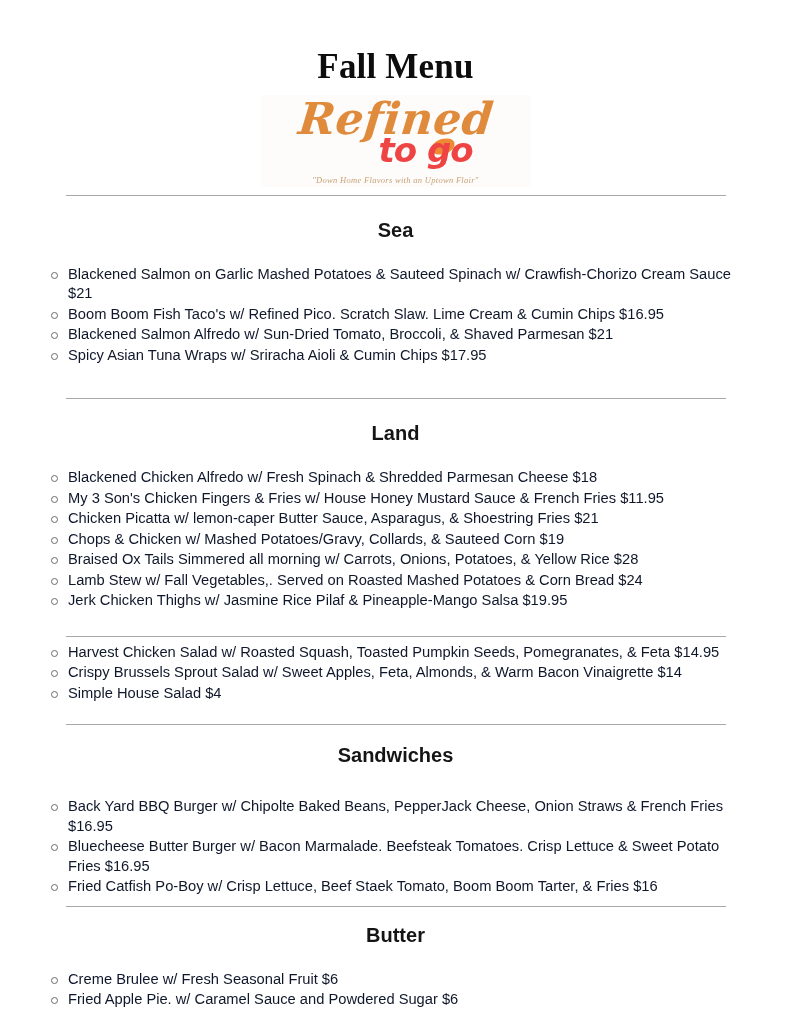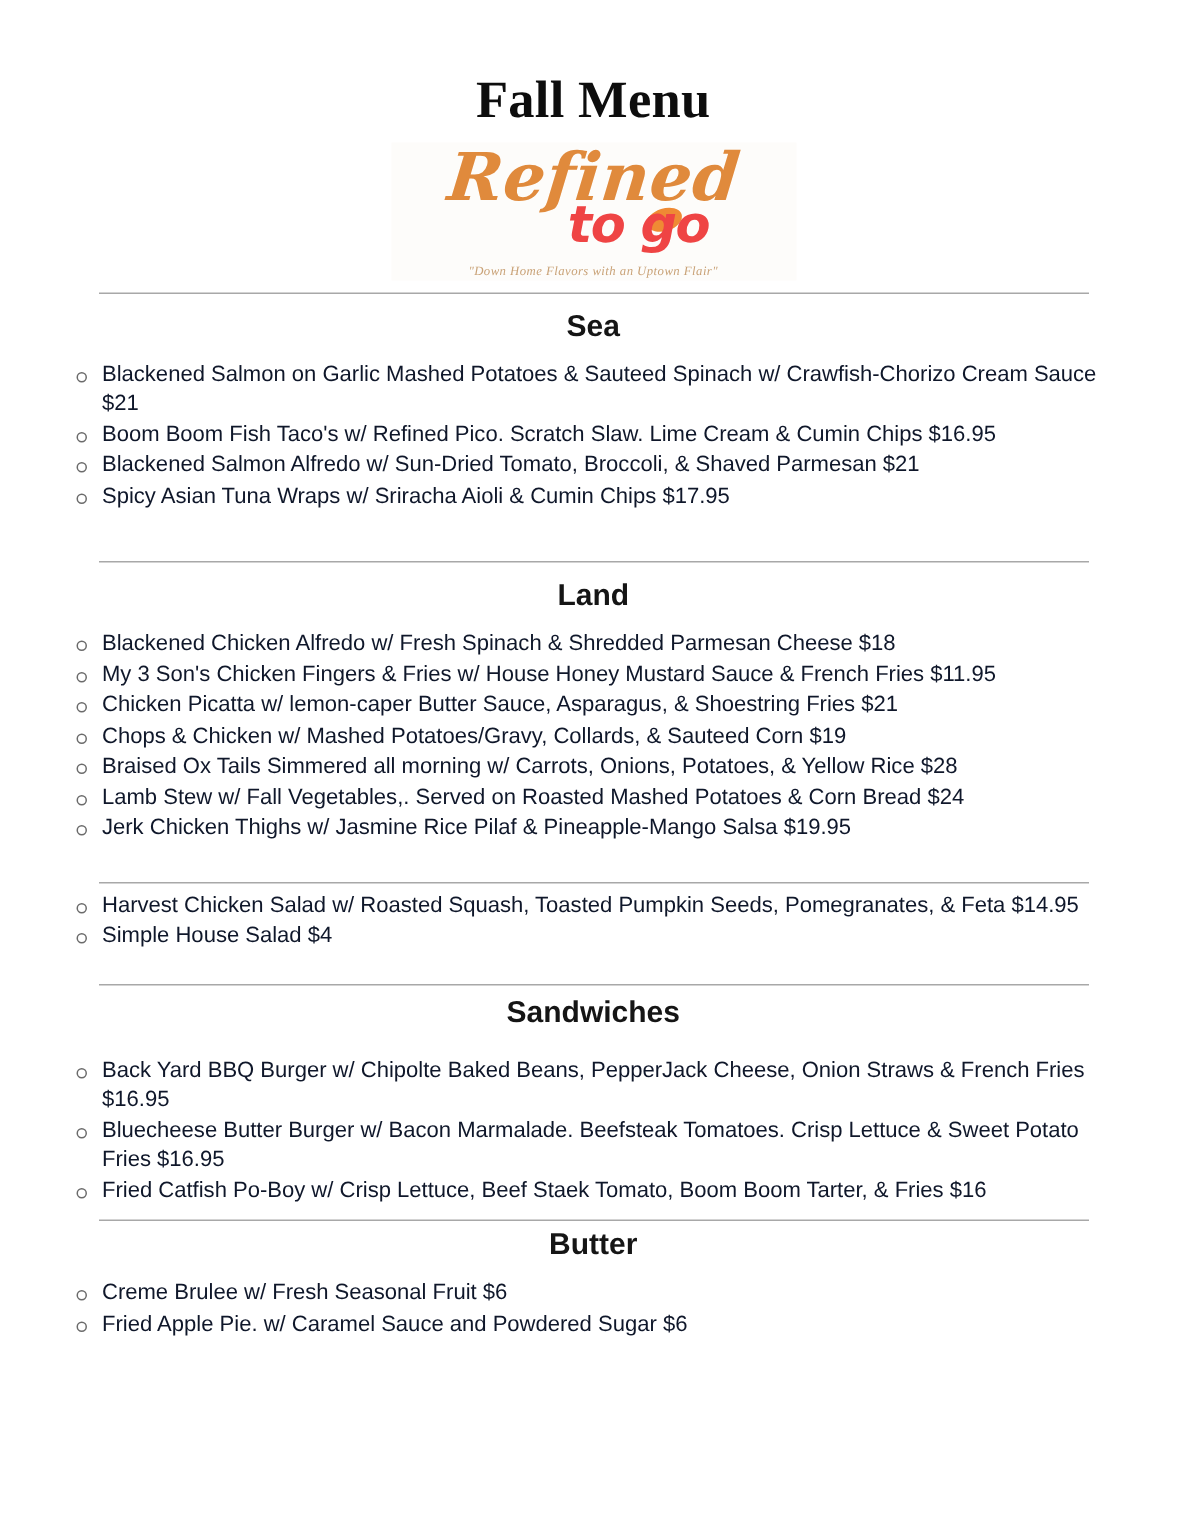--- a/index.html
+++ b/index.html
@@ -102,21 +102,21 @@
     width: 660px;
   }
 
   
   .section-title {
     text-align: center;
     font-family: "Liberation Sans", sans-serif;
     font-weight: bold;
     font-size: 20px;
     color: #151515;
-    margin: 0;
+    margin: 12px;
     line-height: 1.25;
   }
 
   ul.items {
     list-style: none;
     margin: 0;
     padding: 0 55px 0 68px;
   }
   ul.items li {
     position: relative;
@@ -184,20 +184,21 @@
     <li>Lamb Stew w/ Fall Vegetables,. Served on Roasted Mashed Potatoes &amp; Corn Bread $24</li>
     <li>Jerk Chicken Thighs w/ Jasmine Rice Pilaf &amp; Pineapple-Mango Salsa $19.95</li>
   </ul>
 
   <div style="height:24px"></div>
   <div class="rule"></div>
   <div class="sp-4"></div>
   <div class="sp-2"></div>
   <ul class="items">
     <li>Harvest Chicken Salad w/ Roasted Squash, Toasted Pumpkin Seeds, Pomegranates, &amp; Feta $14.95</li>
+    <li>Crispy Brussels Sprout Salad w/ Sweet Apples, Feta, Almonds, &amp; Warm Bacon Vinaigrette $14</li>
     <li>Simple House Salad $4</li>
   </ul>
 
   <div style="height:20px"></div>
   <div class="rule"></div>
   <div class="sp-6"></div>
   <h2 class="section-title">Sandwiches</h2>
   <div style="height:17px"></div>
   <ul class="items">
     <li>Back Yard BBQ Burger w/ Chipolte Baked Beans, PepperJack Cheese, Onion Straws &amp; French Fries $16.95</li>

